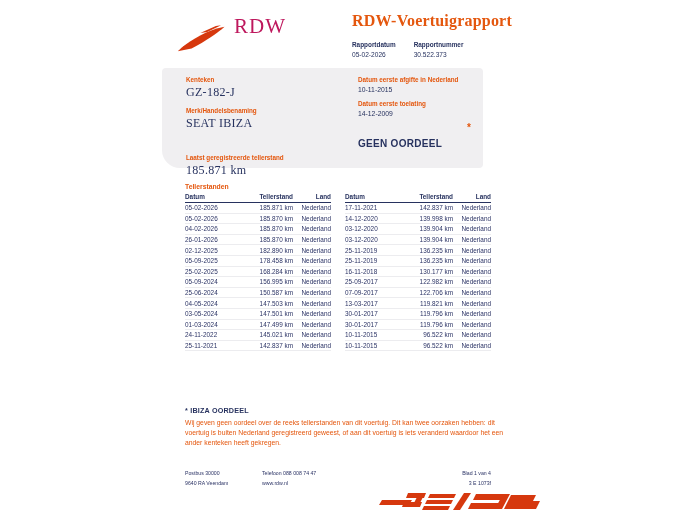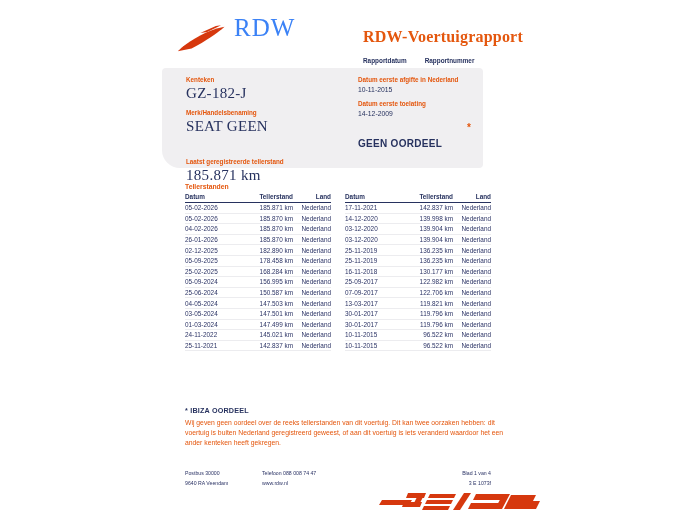--- a/index.html
+++ b/index.html
@@ -3,39 +3,39 @@
 <meta charset="utf-8">
 <style>
   * { margin:0; padding:0; box-sizing:border-box; }
   html,body { background:#ffffff; }
   body { width:685px; height:514px; font-family:"Liberation Sans", sans-serif; }
   .page { position:relative; width:685px; height:514px; background:#fff; overflow:hidden; }
 
   
   .logo-block { position:absolute; left:176px; top:12px; display:flex; align-items:flex-start; }
   .logo-swoosh { width:52px; height:38px; margin-top:8px; }
-  .logo-word { font-family:"Liberation Serif", serif; font-size:25px; letter-spacing:1px;
-               color:#3b82f6; margin-left:6px; margin-top:2px; }
-
-  .report-head { position:absolute; left:363px; top:12px; width:200px;margin-top:16px; }
+  .logo-word { font-family:"Liberation Serif", serif; font-size:21px; letter-spacing:1px;
+               color:#be185d; margin-left:6px; margin-top:2px; }
+
+  .report-head { position:absolute; left:352px; top:12px; width:200px; }
   .report-title { font-family:"Liberation Serif", serif; font-weight:bold; font-size:16px;
                   color:#E4570E; letter-spacing:0.2px; }
   .report-meta { display:flex; margin-top:11px; }
   .meta-col { margin-right:18px; }
   .meta-label { font-size:6.4px; font-weight:bold; color:#27325F; }
   .meta-value { font-size:6.6px; color:#27325F; margin-top:3px; }
 
   
   .panel { position:absolute; left:162px; top:68px; width:321px; height:100px;
            background:#F0EFF1; border-radius:4px 4px 4px 18px; }
   .panel-col-left  { position:absolute; left:24px;  top:8px; width:160px; }
   .panel-col-right { position:absolute; left:196px; top:8px; width:116px; }
   .f-label { font-size:6.3px; font-weight:bold; color:#E4560D; margin-top:7px; }
   .f-label:first-child { margin-top:0; }
-  .f-value-big { font-family:"Liberation Serif", serif; font-size:15px; color:#27325F;
+  .f-value-big { font-family:"Liberation Serif", serif; font-size:12px; color:#27325F;
                  letter-spacing:0.3px; margin-top:2px; }
   .f-value-sm  { font-size:6.8px; color:#27325F; margin-top:3px; }
   .gap-lg { height:16px; }
   .verdict { font-size:10px; font-weight:bold; color:#27325F; letter-spacing:0.3px; margin-top:21px; }
   .verdict-star { position:absolute; right:12px; top:54px; color:#E4560D;
                   font-size:10px; font-weight:bold; }
 
   
   .tables-title { position:absolute; left:185px; top:183px; font-size:6.8px; font-weight:bold; color:#E4560D; }
   .otable { position:absolute; top:193px; width:146px; }
@@ -90,21 +90,21 @@
         <div class="meta-value">30.522.373</div>
       </div>
     </div>
   </div>
 
   <div class="panel">
     <div class="panel-col-left">
       <div class="f-label">Kenteken</div>
       <div class="f-value-big">GZ-182-J</div>
       <div class="f-label">Merk/Handelsbenaming</div>
-      <div class="f-value-big">SEAT GEEN</div>
+      <div class="f-value-big">SEAT IBIZA</div>
       <div class="gap-lg"></div>
       <div class="f-label">Laatst geregistreerde tellerstand</div>
       <div class="f-value-big">185.871 km</div>
     </div>
     <div class="panel-col-right">
       <div class="f-label">Datum eerste afgifte in Nederland</div>
       <div class="f-value-sm">10-11-2015</div>
       <div class="f-label">Datum eerste toelating</div>
       <div class="f-value-sm">14-12-2009</div>
       <div class="verdict">GEEN OORDEEL</div>

